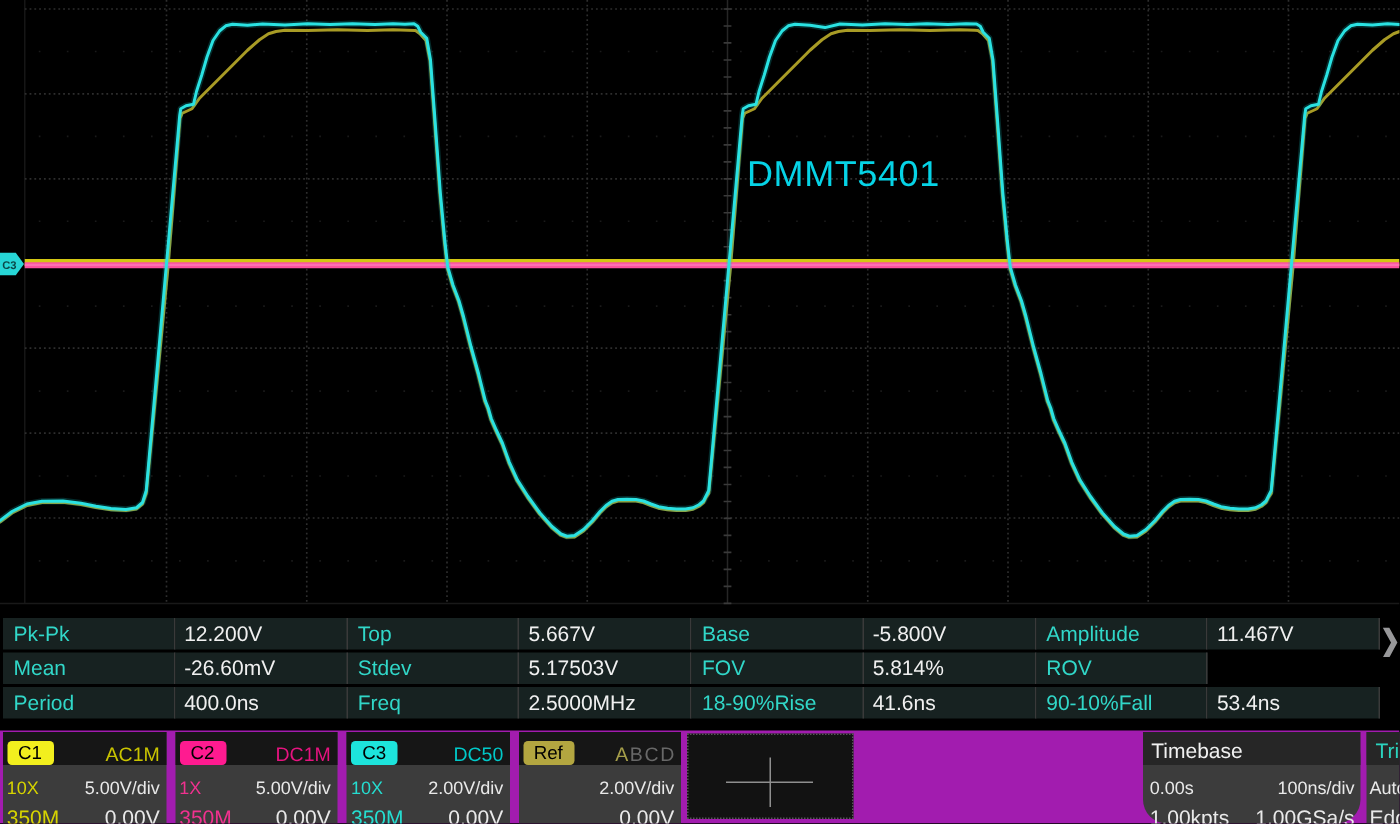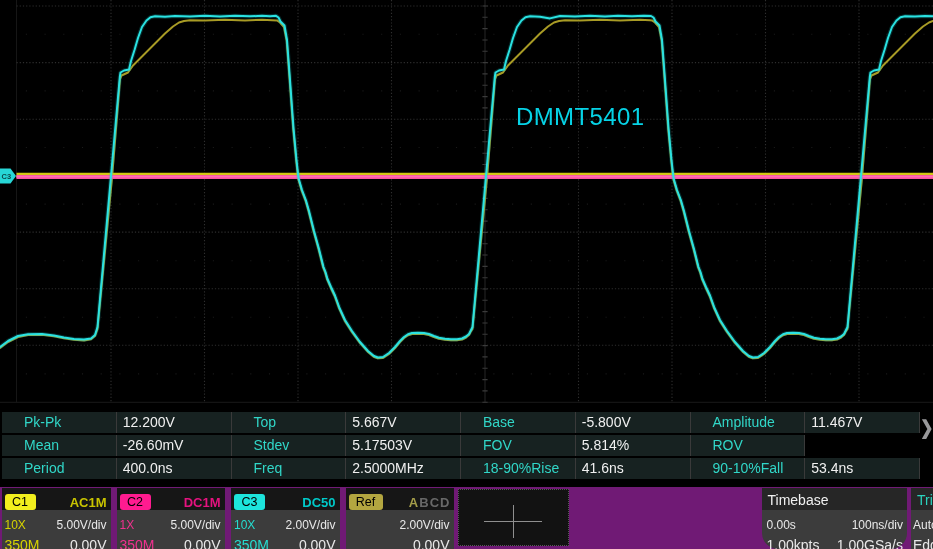--- a/index.html
+++ b/index.html
@@ -1,31 +1,31 @@
 <!DOCTYPE html>
 <html><head>
 <meta charset="utf-8">
 <style>
   html,body{margin:0;padding:0;background:#000;}
   body{width:933px;height:549px;overflow:hidden;position:relative;font-family:"Liberation Sans",sans-serif;}
   #wave{position:absolute;left:0;top:0;}
-  #anno{position:absolute;left:516px;top:102.5px;color:#06d3e6;font-size:24px;letter-spacing:0.4px;}
+  #anno{position:absolute;left:498px;top:102.5px;color:#06d3e6;font-size:24px;letter-spacing:0.4px;}
   
   #meas{position:absolute;left:2px;top:412px;width:918px;}
   .mrow{display:flex;height:21px;margin-bottom:2px;}
   .mc{background:#172221;border-right:1px solid #3a3a3a;box-sizing:border-box;line-height:21px;font-size:14px;white-space:nowrap;overflow:hidden;}
-  .ml{width:114.75px;color:#31d7c8;padding-left:22px;}
+  .ml{width:114.75px;color:#31d7c8;padding-left:7px;}
   .mv{width:114.75px;color:#f0f0f0;padding-left:6px;}
   #chev{position:absolute;left:920px;top:417px;color:#98989a;font-size:19px;line-height:22px;font-weight:bold;transform:scaleX(0.85);transform-origin:left;}
   
-  #bar{position:absolute;left:0;top:487px;width:933px;height:62px;background:#701a75;}
+  #bar{position:absolute;left:0;top:487px;width:933px;height:62px;background:#a21caf;}
   .box{position:absolute;top:1px;height:61px;background:#3c3c3c;}
   .bhead{position:absolute;left:0;top:0;width:100%;height:22px;background:#161616;}
   .chip{position:absolute;left:3px;top:6px;width:31px;height:16px;border-radius:3px;color:#000;font-size:12.5px;text-align:center;line-height:16px;}
-  .coup{position:absolute;right:4px;top:7px;font-size:13px;font-weight:bold;}
+  .coup{position:absolute;right:4px;top:7px;font-size:13px;font-weight:normal;}
   .brow1{position:absolute;left:3px;right:4px;top:29px;height:17px;font-size:12px;line-height:17px;}
   .brow2{position:absolute;left:3px;right:4px;top:50px;height:14px;font-size:14px;line-height:14px;}
   .rv{float:right;color:#e9e9e9;}
   .lv{float:left;}
   #xpanel{position:absolute;left:458px;top:2px;width:109px;height:55px;border:1px dotted #565656;background:#121212;}
   #xh{position:absolute;left:25px;top:31px;width:58px;height:1px;background:#8f8f8f;}
   #xv{position:absolute;left:54px;top:15px;width:1px;height:33px;background:#8f8f8f;}
   .tb .bhead{background:#262626;}
   .tb .bhlab{position:absolute;left:6px;top:4px;font-size:14px;color:#f0f0f0;}
   #trig .bhlab{color:#2bd3be;}

